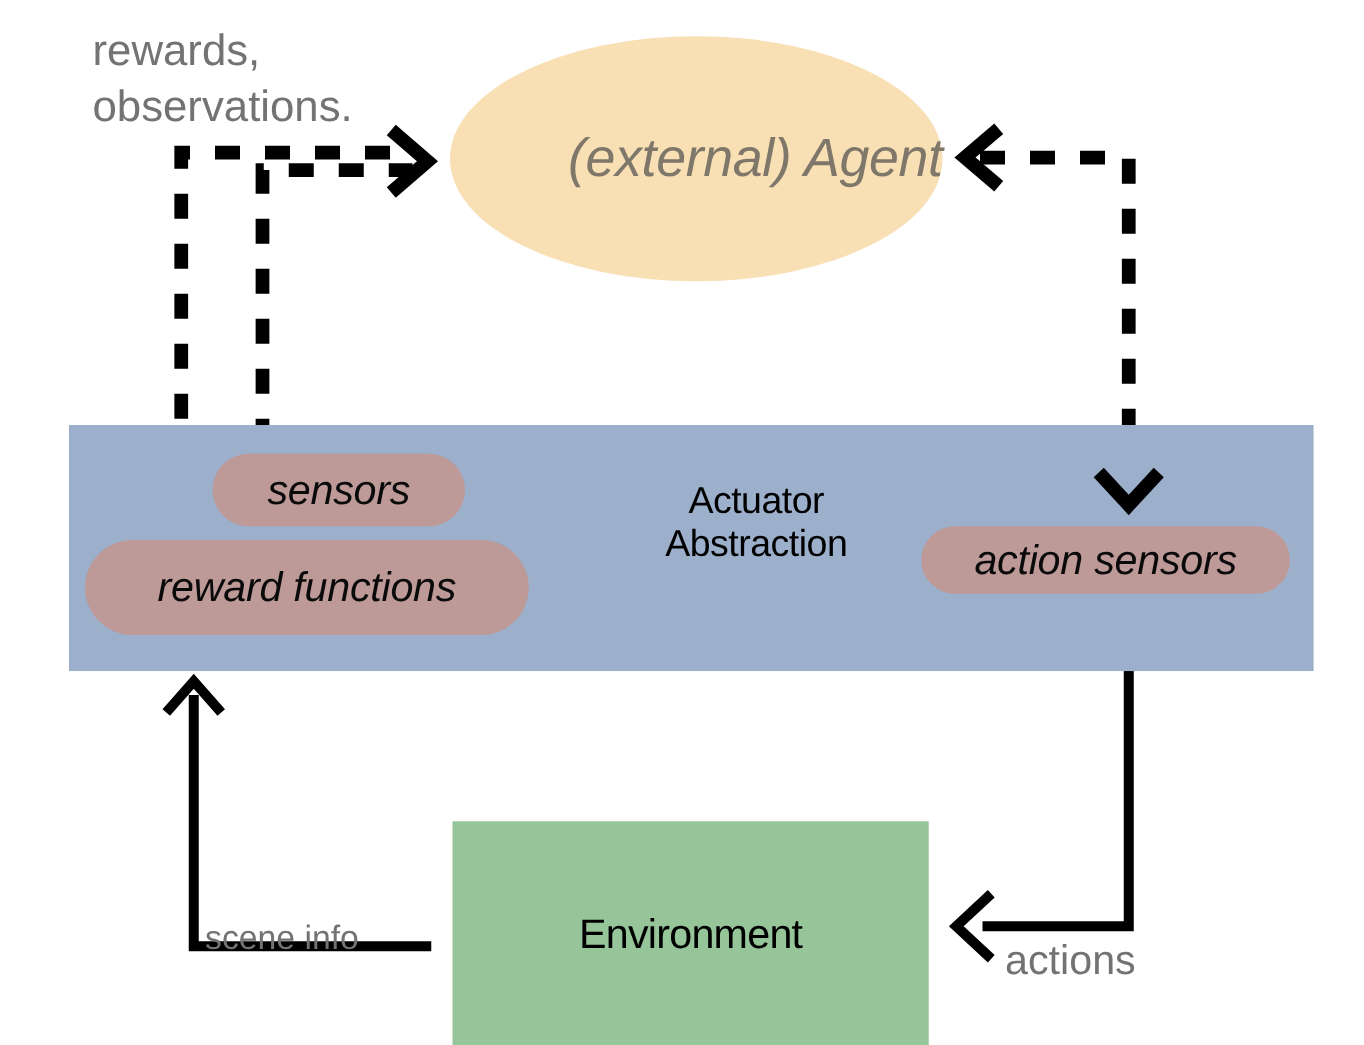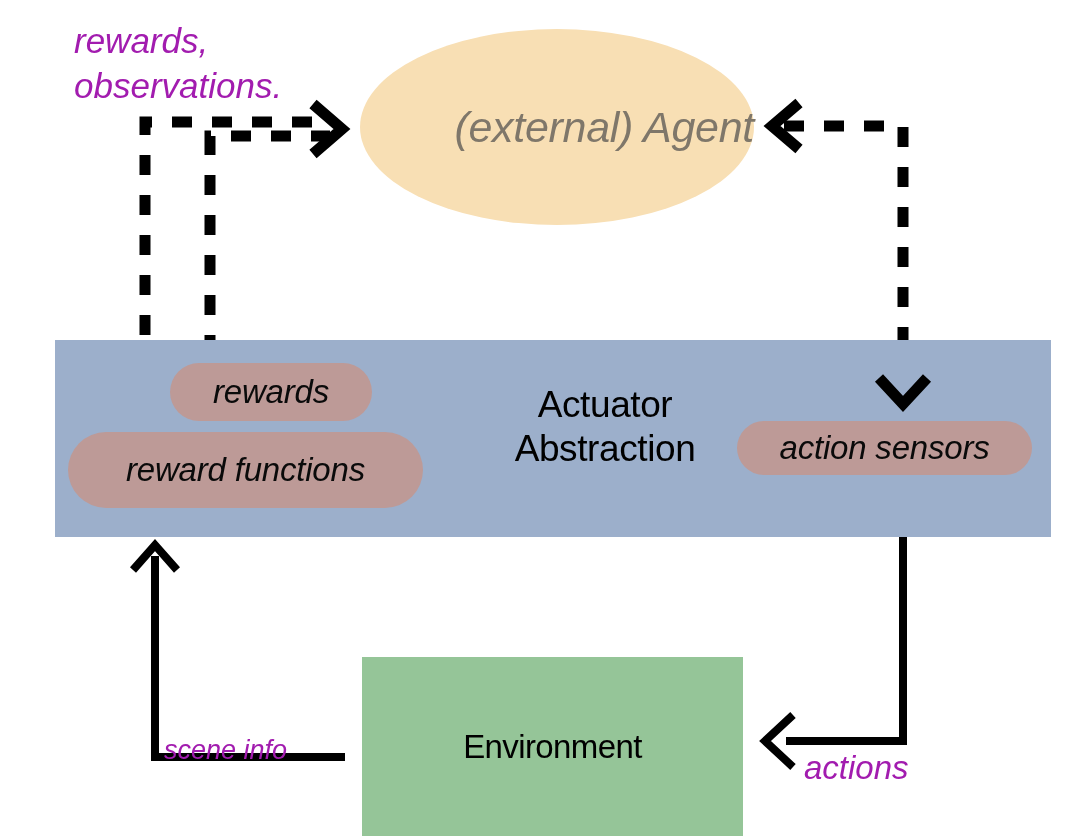--- a/index.html
+++ b/index.html
@@ -39,21 +39,21 @@
     width: 996px;
     height: 197px;
     z-index: 2;
   }
   .band-title {
     position: absolute;
     left: 470px;
     top: 383px;
     width: 270px;
     z-index: 4;
-    font-size: 37px;
+    font-size: 30px;
     line-height: 1.18;
     color: #000000;
     text-align: center;
     white-space: pre-line;
     letter-spacing: -0.4px;
   }
 
   
   .pill {
     position: absolute;
@@ -122,22 +122,21 @@
   .env-label {
     font-size: 33px;
     color: #000000;
     letter-spacing: -0.6px;
   }
 
   
   .edge-label {
     position: absolute;
     z-index: 6;
-    font-style: italic;
-    color: #a21caf;
+    color: #737373;
     white-space: pre-line;
   }
   #label-rewards {
     left: 74px;
     top: 19px;
     font-size: 35px;
     line-height: 1.28;
   }
   #label-scene {
     left: 164px;
@@ -168,21 +167,21 @@
     <path d="M 903 460 L 903 741 L 786 741" fill="none" stroke="#000000" stroke-width="8" stroke-linecap="butt" stroke-linejoin="miter"></path>
   </svg>
 
   <svg class="band" viewBox="0 0 996 197" preserveAspectRatio="none">
     <rect x="0" y="0" width="996" height="197" fill="#9cafcb"></rect>
   </svg>
   <div class="band-title">Actuator
 Abstraction</div>
 
   <div class="pill" id="pill-sensors" style="background:#bd9a97;">
-    <span>rewards</span>
+    <span>sensors</span>
   </div>
 
   <div class="pill" id="pill-reward" style="background:#bd9a97;">
     <span>reward functions</span>
   </div>
 
   <div class="pill" id="pill-action" style="background:#bd9a97;">
     <span>action sensors</span>
   </div>
 

